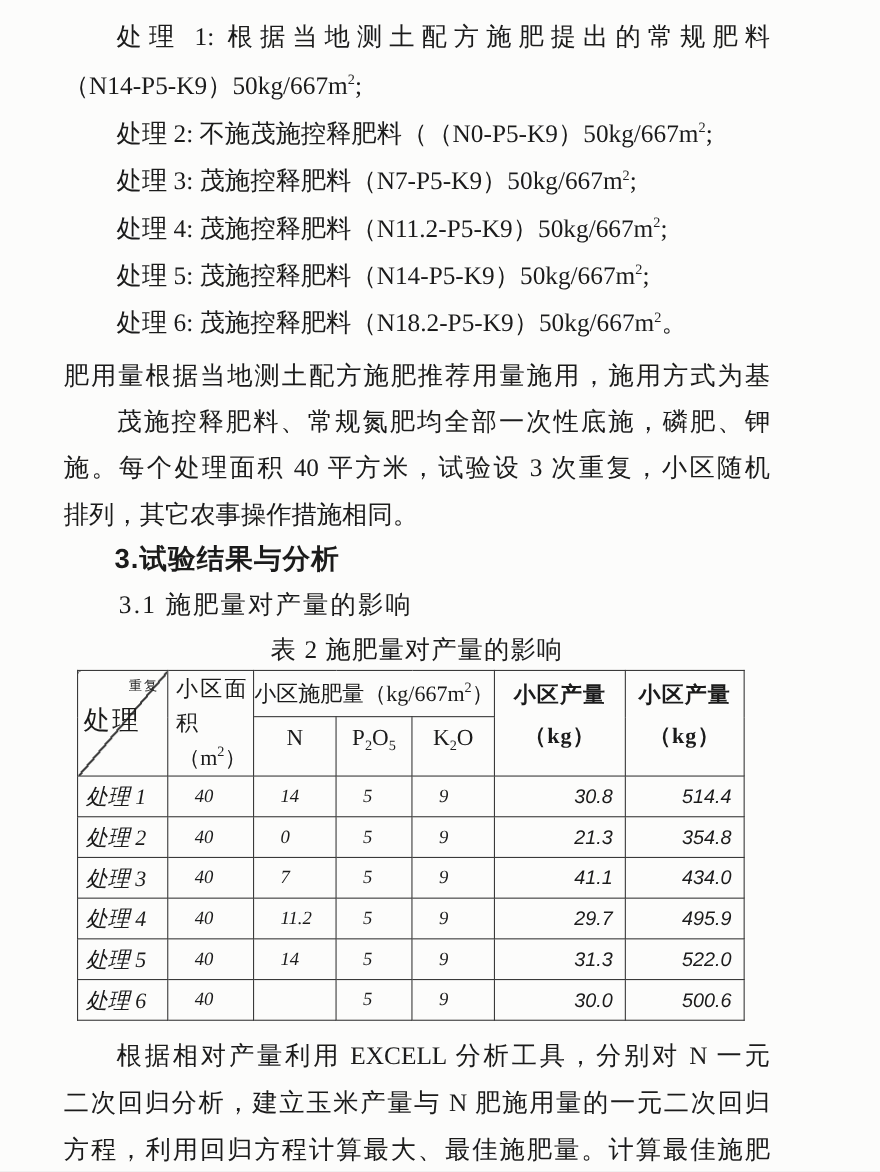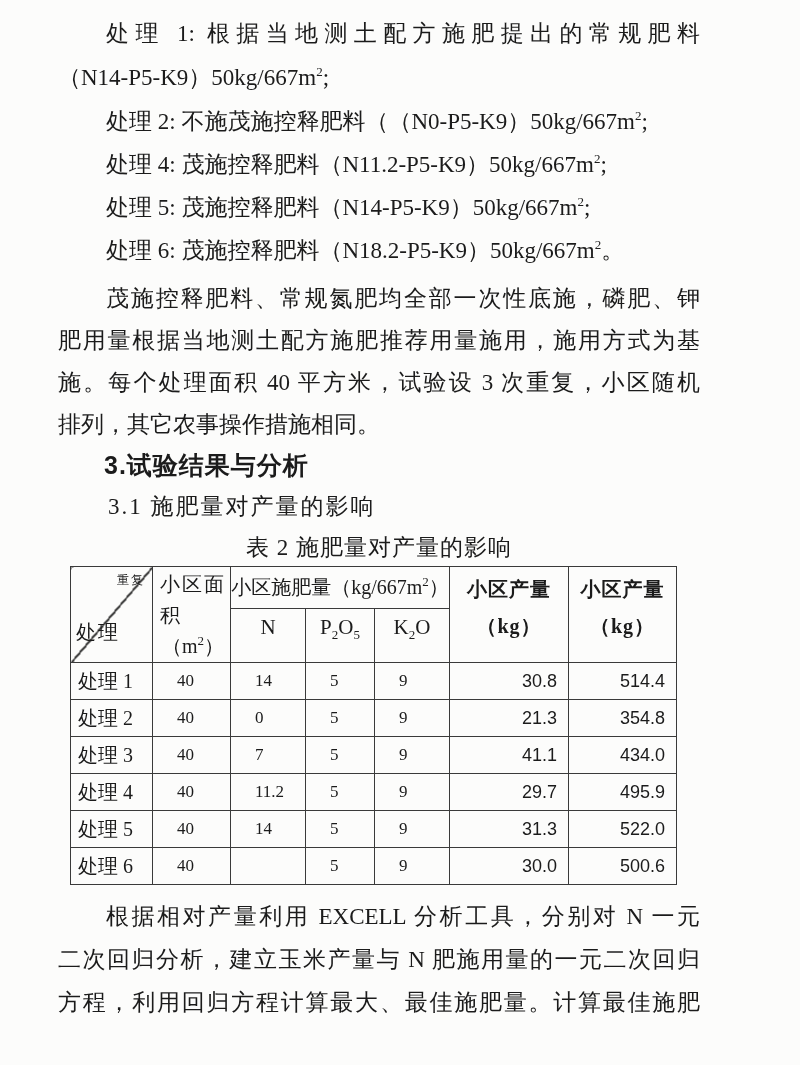--- a/index.html
+++ b/index.html
@@ -57,32 +57,32 @@
   }
   .tbl th, .tbl td {
     border: 1px solid #3a3a3a;
     font-weight: 400;
     padding: 0;
     vertical-align: middle;
     overflow: hidden;
   }
   .hrow1 { height: 42px; }
   .hrow2 { height: 54px; }
-  .drow  { height: 37px; }
+  .drow  { height: 37px; font-style: italic; }
 
   th.corner {
     position: relative;
     background: linear-gradient(to bottom right,
       transparent calc(50% - 1px),
       #3a3a3a calc(50% - 1px),
       #3a3a3a calc(50% + 1px),
       transparent calc(50% + 1px));
   }
   .corner .c-top { position: absolute; top: 5px; right: 7px; font-size: 12px; letter-spacing: 2px; }
-  .corner .c-bot { position: absolute; bottom: 16px; left: 5px; font-size: 20px; letter-spacing: 2px; }
+  .corner .c-bot { position: absolute; bottom: 34px; left: 5px; font-size: 24px; letter-spacing: 2px; }
 
   th.area-h {
     vertical-align: top;
     text-align: left;
     padding: 2px 4px 0 7px;
     font-size: 20px;
     line-height: 31px;
     letter-spacing: 2px;
   }
   th.area-h .unit { display: block; letter-spacing: 0; padding-left: 2px; }
@@ -117,28 +117,29 @@
 <div class="page">
   <div class="content">
 
     <div>
       <div class="line jline indent">处理 1: 根据当地测土配方施肥提出的常规肥料</div>
       <div class="line"><span>（N14-P5-K9）50kg/667m</span><sup class="sp">2</sup><span>;</span></div>
     </div>
 
     <div>
       <div class="line tline indent"><span>处理 2: 不施茂施控释肥料（（N0-P5-K9）50kg/667m</span><sup class="sp">2</sup><span>;</span></div>
+      <div class="line tline indent"><span>处理 3: 茂施控释肥料（N7-P5-K9）50kg/667m</span><sup class="sp">2</sup><span>;</span></div>
       <div class="line tline indent"><span>处理 4: 茂施控释肥料（N11.2-P5-K9）50kg/667m</span><sup class="sp">2</sup><span>;</span></div>
       <div class="line tline indent"><span>处理 5: 茂施控释肥料（N14-P5-K9）50kg/667m</span><sup class="sp">2</sup><span>;</span></div>
       <div class="line tline indent"><span>处理 6: 茂施控释肥料（N18.2-P5-K9）50kg/667m</span><sup class="sp">2</sup><span>。</span></div>
     </div>
 
     <div class="para-methods">
+      <div class="line jline">肥用量根据当地测土配方施肥推荐用量施用，施用方式为基</div>
       <div class="line jline indent">茂施控释肥料、常规氮肥均全部一次性底施，磷肥、钾</div>
-      <div class="line jline">肥用量根据当地测土配方施肥推荐用量施用，施用方式为基</div>
       <div class="line jline">施。每个处理面积 40 平方米，试验设 3 次重复，小区随机</div>
       <div class="line">排列，其它农事操作措施相同。</div>
     </div>
 
     <div class="section-heading">3.试验结果与分析</div>
 
     <div class="subsection-heading">3.1 施肥量对产量的影响</div>
 
     <div class="table-caption">表 2 施肥量对产量的影响</div>
 

